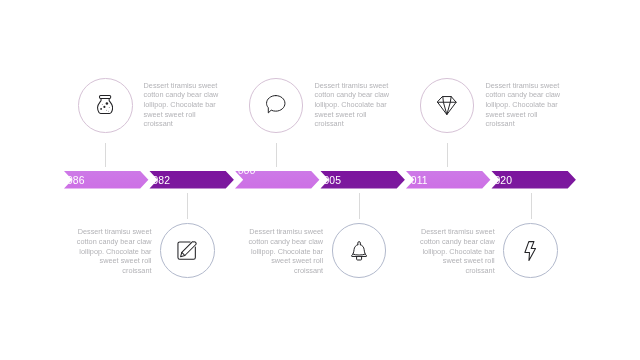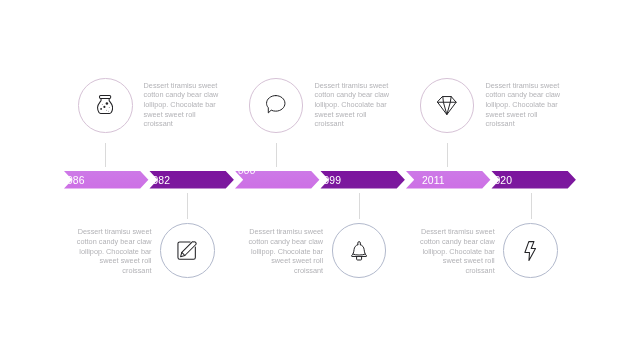--- a/index.html
+++ b/index.html
@@ -108,17 +108,17 @@
         <svg width="12.4" height="20.2" viewBox="0 0 12.4 20.2" style="left: 20.3px; top: 16.4px;">
           <path d="M9.95 0.6 H4.8 L0.9 11.5 H5.5 L4.95 19.6 L11.5 7.5 H7.2 Z" fill="none" stroke="#232326" stroke-width="1.05" stroke-linejoin="round" stroke-linecap="round"></path>
         </svg>
       </div>
       <div class="desc rt" style="width: 76px; left: 418.7px; top: 227.2px;">Dessert tiramisu sweet cotton candy bear claw lollipop. Chocolate bar sweet sweet roll croissant</div>
     </div>
   <div id="years">
       <div class="year" style="left: 61.2px; top: 175.2px; width: 90px;">1986</div>
       <div class="year" style="left: 146.7px; top: 175.2px; width: 90px;">1982</div>
       <div class="year" style="left: 232.2px; top: 165px; width: 90px; font-style: italic;">2000</div>
-      <div class="year" style="left: 317.7px; top: 175.2px; width: 90px;">1999</div>
-      <div class="year" style="left: 422px; top: 175.2px; width: 90px;">2011</div>
+      <div class="year" style="left: 317.7px; top: 175.2px; width: 90px;">2005</div>
+      <div class="year" style="left: 405px; top: 175.2px; width: 90px;">2011</div>
       <div class="year" style="left: 488.7px; top: 175.2px; width: 90px;">2020</div>
     </div>
 </div>
 
 </body></html>

